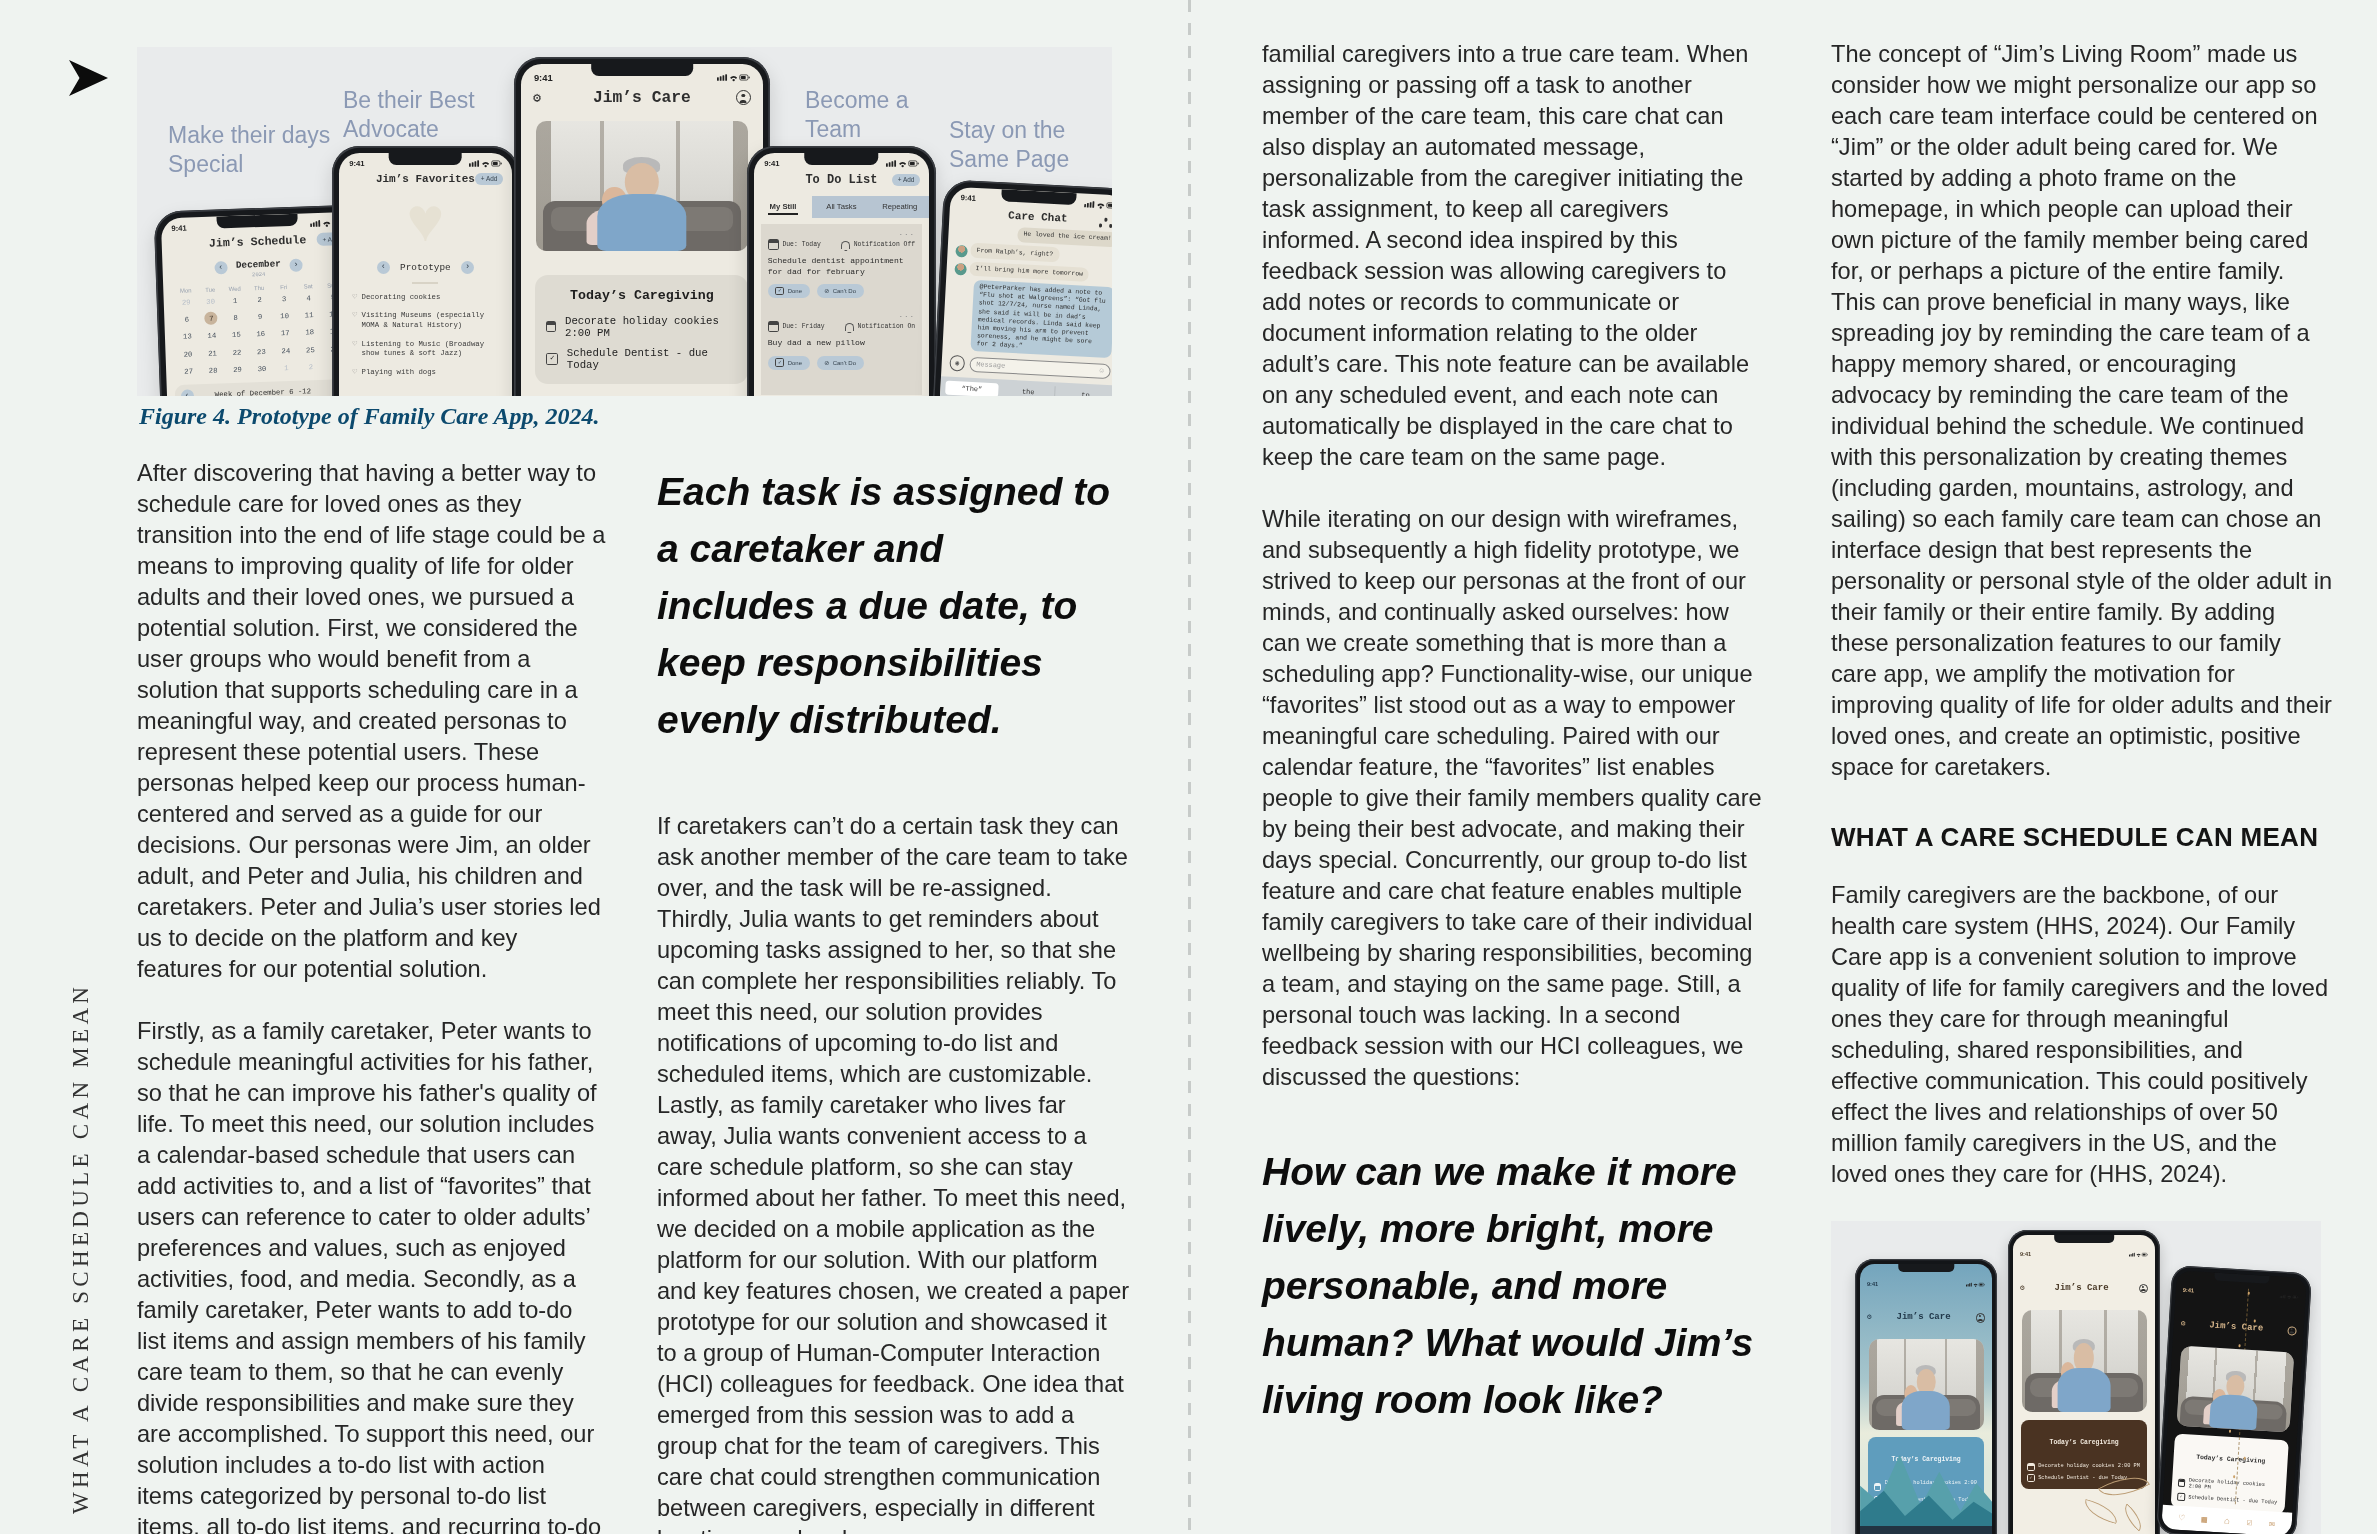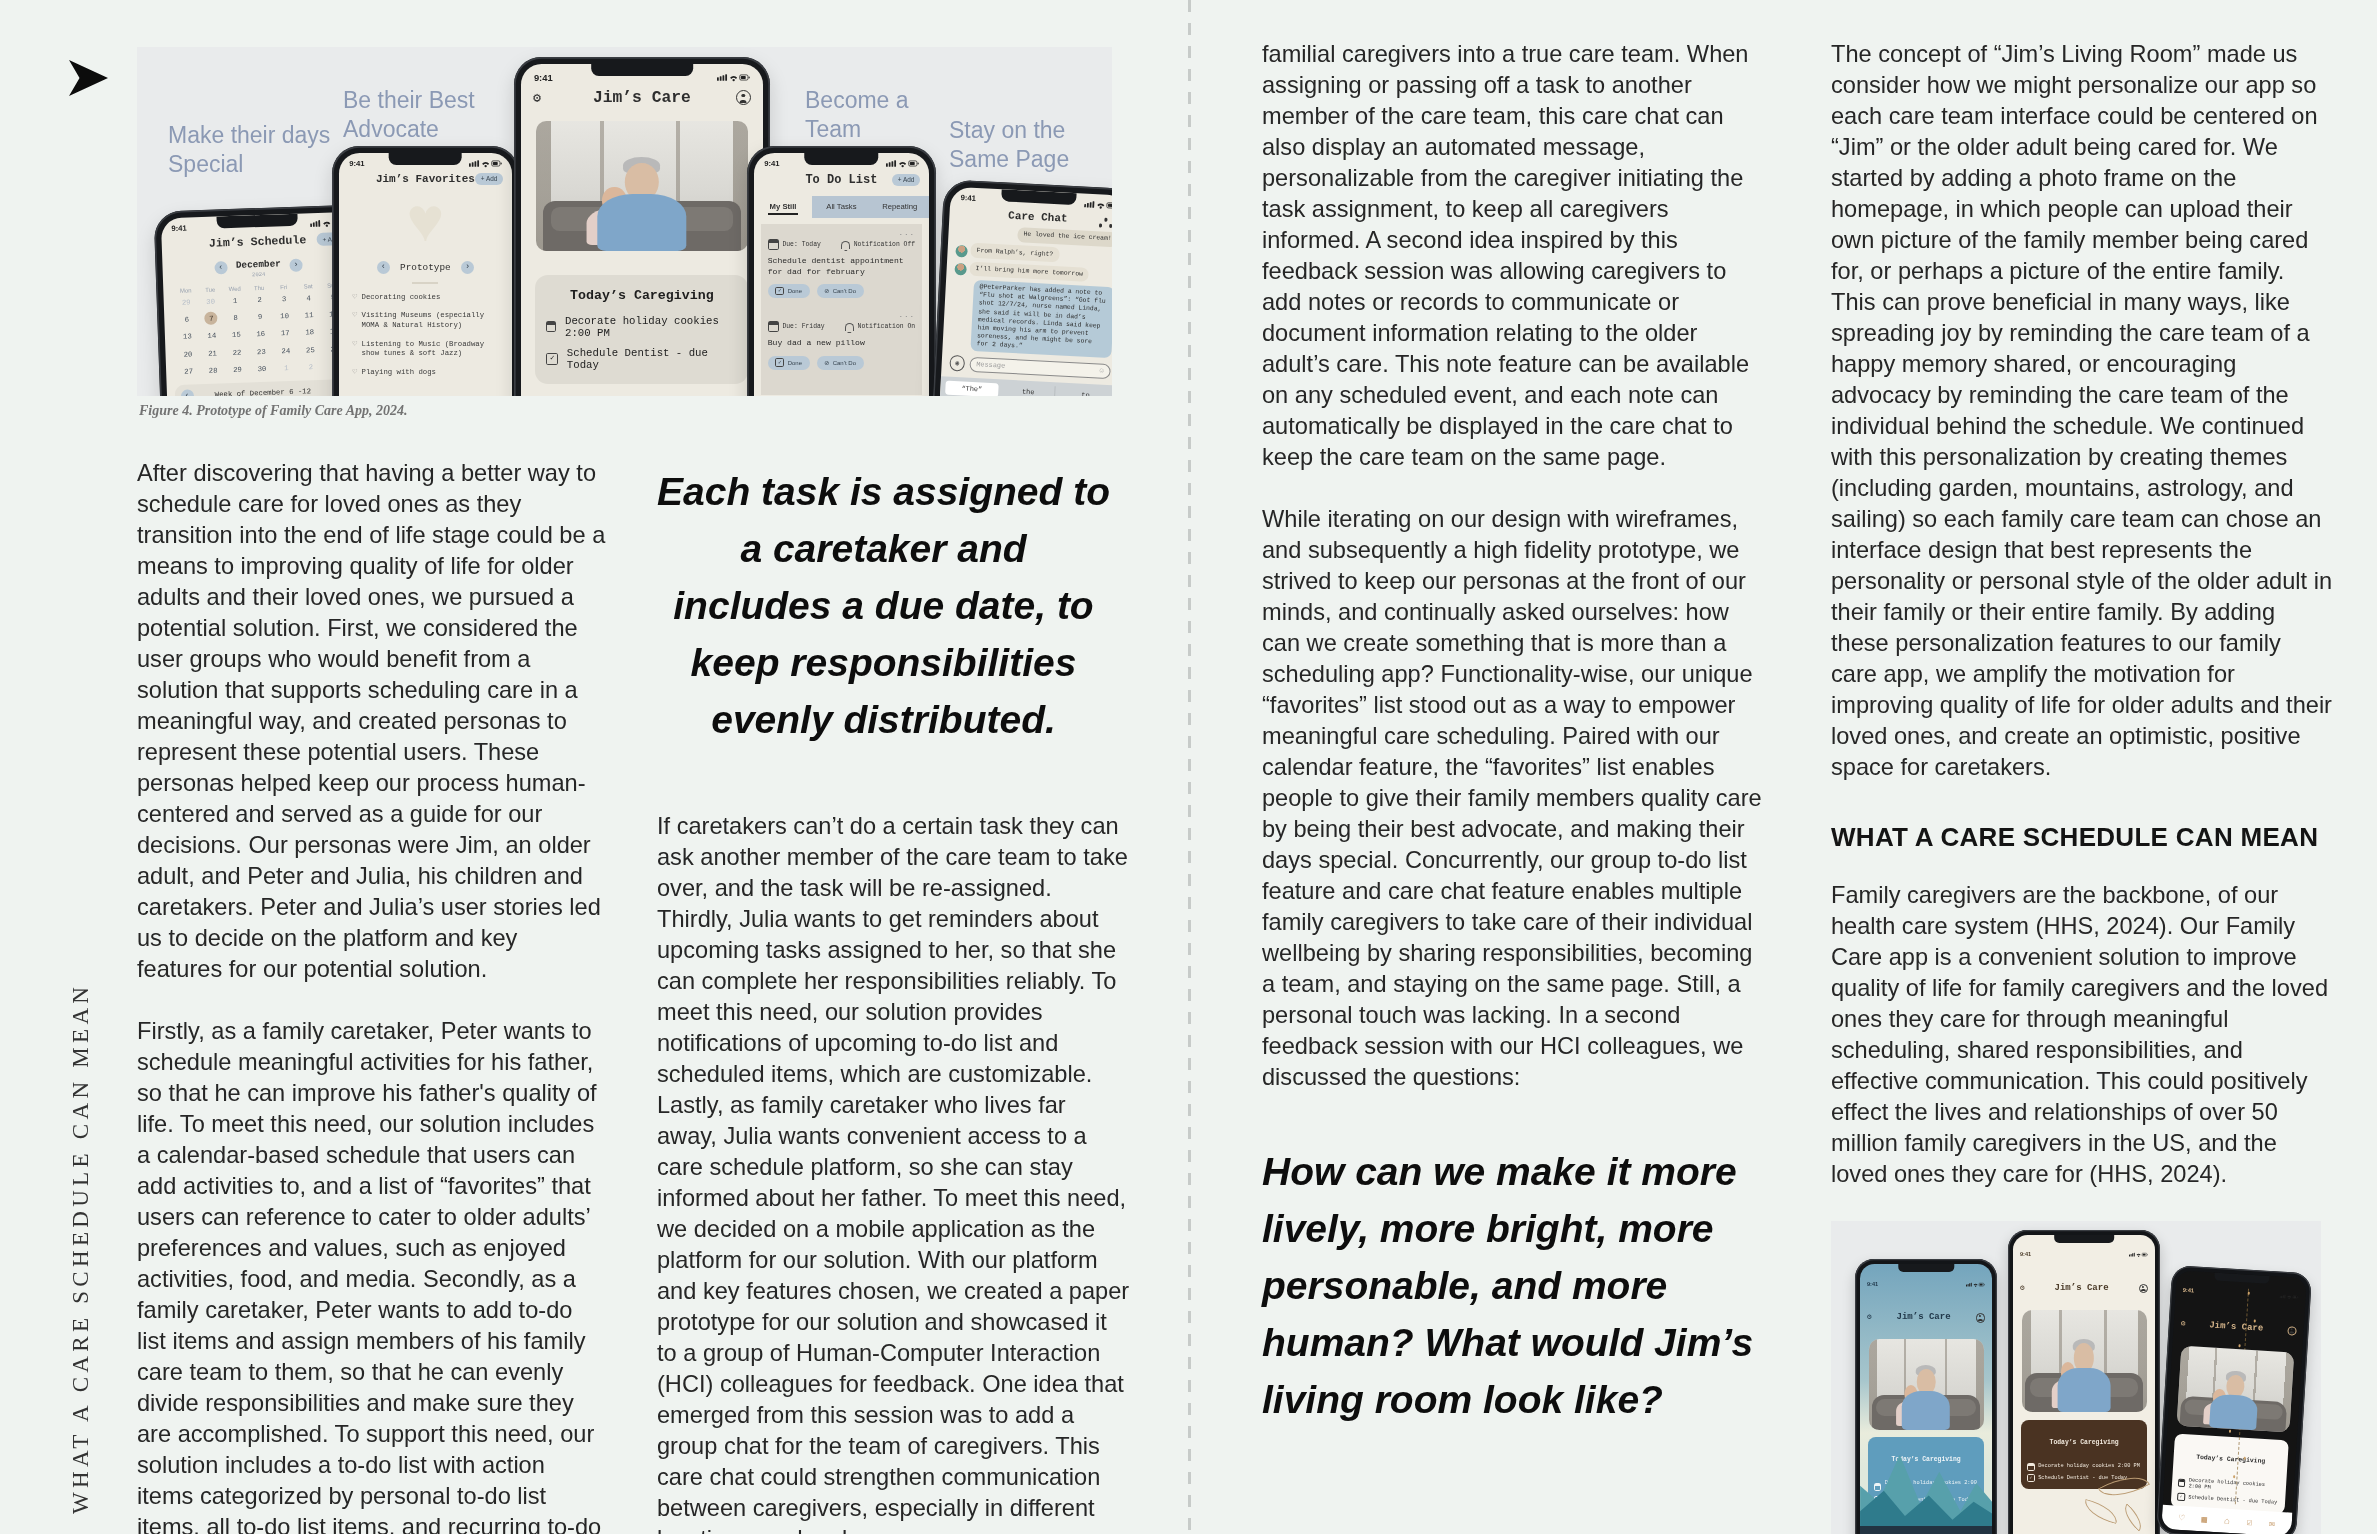--- a/index.html
+++ b/index.html
@@ -14,31 +14,31 @@
     writing-mode:vertical-rl;transform:rotate(180deg);display:flex;align-items:center;
     font-family:"Liberation Serif",serif;font-size:23px;letter-spacing:4.3px;color:#333;white-space:nowrap;}
   
   .col{position:absolute;font-size:23.6px;line-height:31px;}
   .col p{margin:0 0 31px 0;}
   #col1{left:137px;top:458px;width:470px;}
   #col2{left:657px;top:463px;width:475px;}
   #col3{left:1262px;top:39px;width:504px;}
   #col4{left:1831px;top:39px;width:502px;}
   .pullquote{font-size:39px;line-height:57px;font-weight:bold;font-style:italic;color:#0d0d0d;}
-  #col2 .pullquote{margin:0 0 63px 0;padding-right:22px;text-align:center;}
+  #col2 .pullquote{margin:0 0 63px 0;padding-right:22px;}
   #col3 .pullquote{margin:50px 0 0 0;padding-right:8.6px;}
   .colheading{font-size:26px;font-weight:bold;color:#141414;margin:39px 0 27.4px 0;letter-spacing:0.3px;}
   
   #fig4{position:absolute;left:137px;top:47px;width:975px;height:349px;background:#e9ebec;overflow:hidden;}
   .fig4-label{position:absolute;color:#8b99b4;font-size:23px;line-height:29px;}
   .lab1{left:31px;top:74px;width:176px;}
   .lab2{left:206px;top:39px;width:184px;}
   .lab3{left:668px;top:39px;width:116px;}
   .lab4{left:812px;top:69px;width:167px;}
-  .fig-caption{font-family:"Liberation Serif",serif;font-style:italic;font-weight:bold;font-size:14px;color:#737373;}
+  .fig-caption{font-family:"Liberation Serif",serif;font-style:italic;font-weight:bold;font-size:24px;color:#0c4a6e;}
   #fig4cap{position:absolute;left:139px;top:403px;}
   
   .phone{position:absolute;background:#17191c;border-radius:27.4px;padding:6.9px;
     box-shadow:inset 0 0 0 1.7px #3a3d42,0 8.6px 19px rgba(0,0,0,.15);}
   .screen{position:relative;width:100%;height:100%;background:#edeae1;border-radius:20.6px;overflow:hidden;
     font-family:"Liberation Mono",monospace;color:#2e2e2e;}
   .notch{position:absolute;top:0;left:50%;transform:translateX(-50%);width:42%;height:12px;
     background:#17191c;border-radius:0 0 7.7px 7.7px;z-index:6;}
   .sbar{display:flex;justify-content:space-between;align-items:center;padding:6px 10.3px 1.7px;
     font-family:"Liberation Sans",sans-serif;font-weight:bold;font-size:7.7px;color:#222;}

